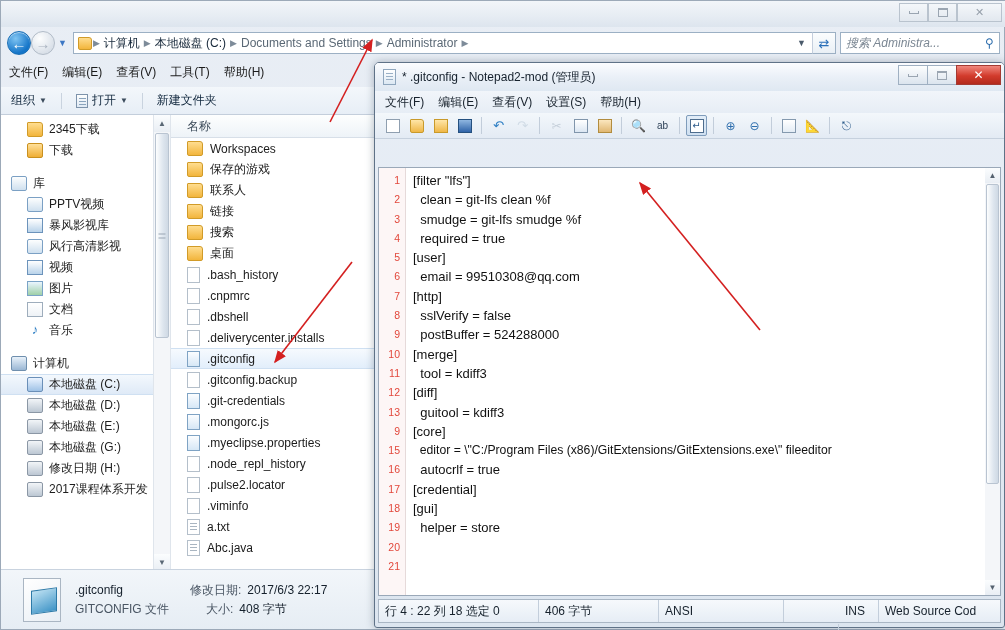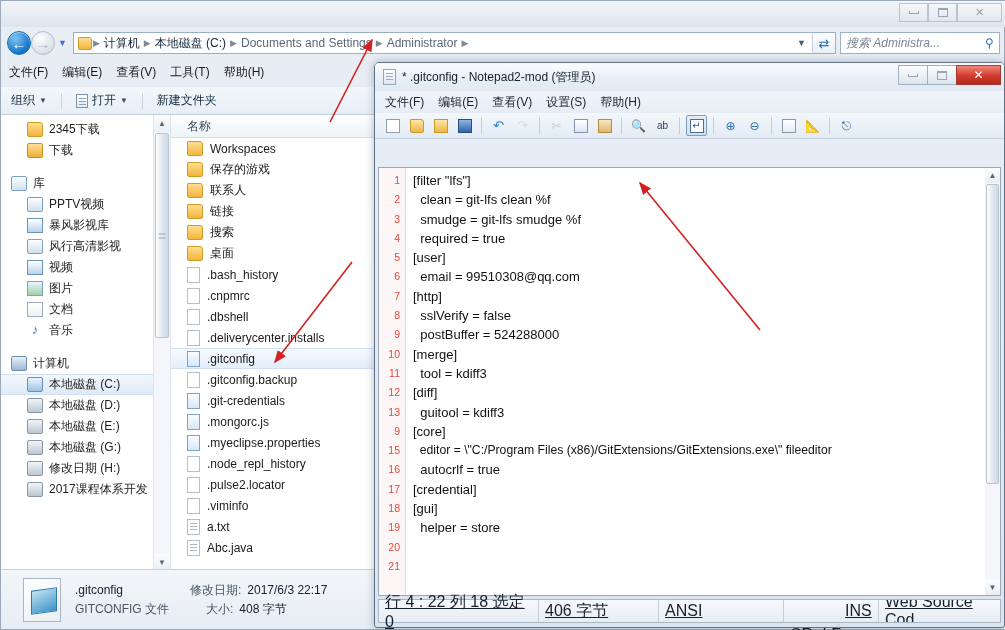--- a/index.html
+++ b/index.html
@@ -287,21 +287,21 @@
     font-size:8px;color:#55626f;background:linear-gradient(180deg,#fbfdfe,#e9eef4);}
   #np-vscroll .arrow.bot{position:absolute;bottom:0;left:0;right:0;}
   #np-vscroll .thumb{position:absolute;left:1px;right:1px;top:16px;height:300px;
     background:linear-gradient(90deg,#fdfefe,#dde5ee 60%,#cfd9e4);
     border:1px solid #b9c4d1;border-radius:2px;}
 
   #np-status{
     position:absolute; left:3px; right:3px; bottom:4px; height:24px;
     background:linear-gradient(180deg,#f6f9fc,#e6edf5);
     border:1px solid #a9b6c4; display:flex; align-items:center;
-    font-size:16px; color:#16212c;text-decoration:underline;
+    font-size:12px; color:#16212c;
   }
   .stcell{height:100%;display:flex;align-items:center;padding:0 6px;border-right:1px solid #c3cedb;}
   .stcell.last{border-right:none;flex:1;overflow:hidden;}
 
   
   .arrow-svg{position:absolute;left:0;top:0;pointer-events:none;}
 </style>
 </head>
 <body>
 

